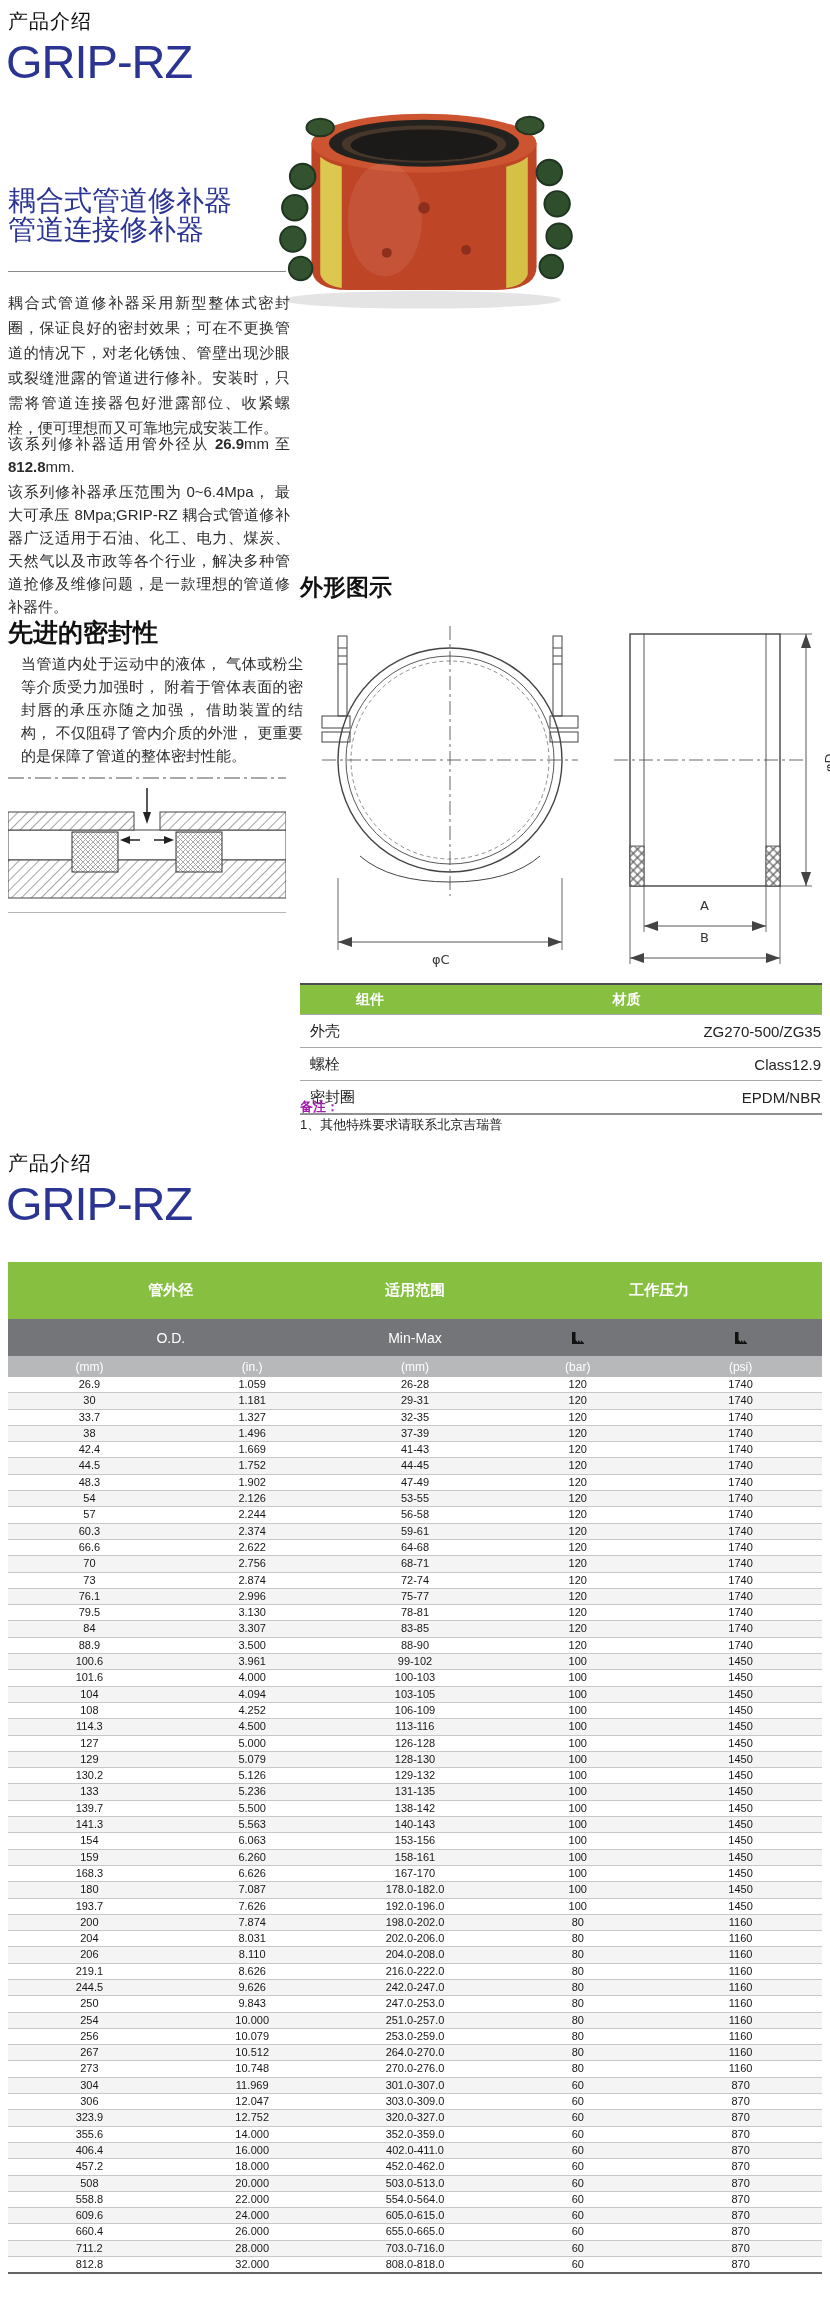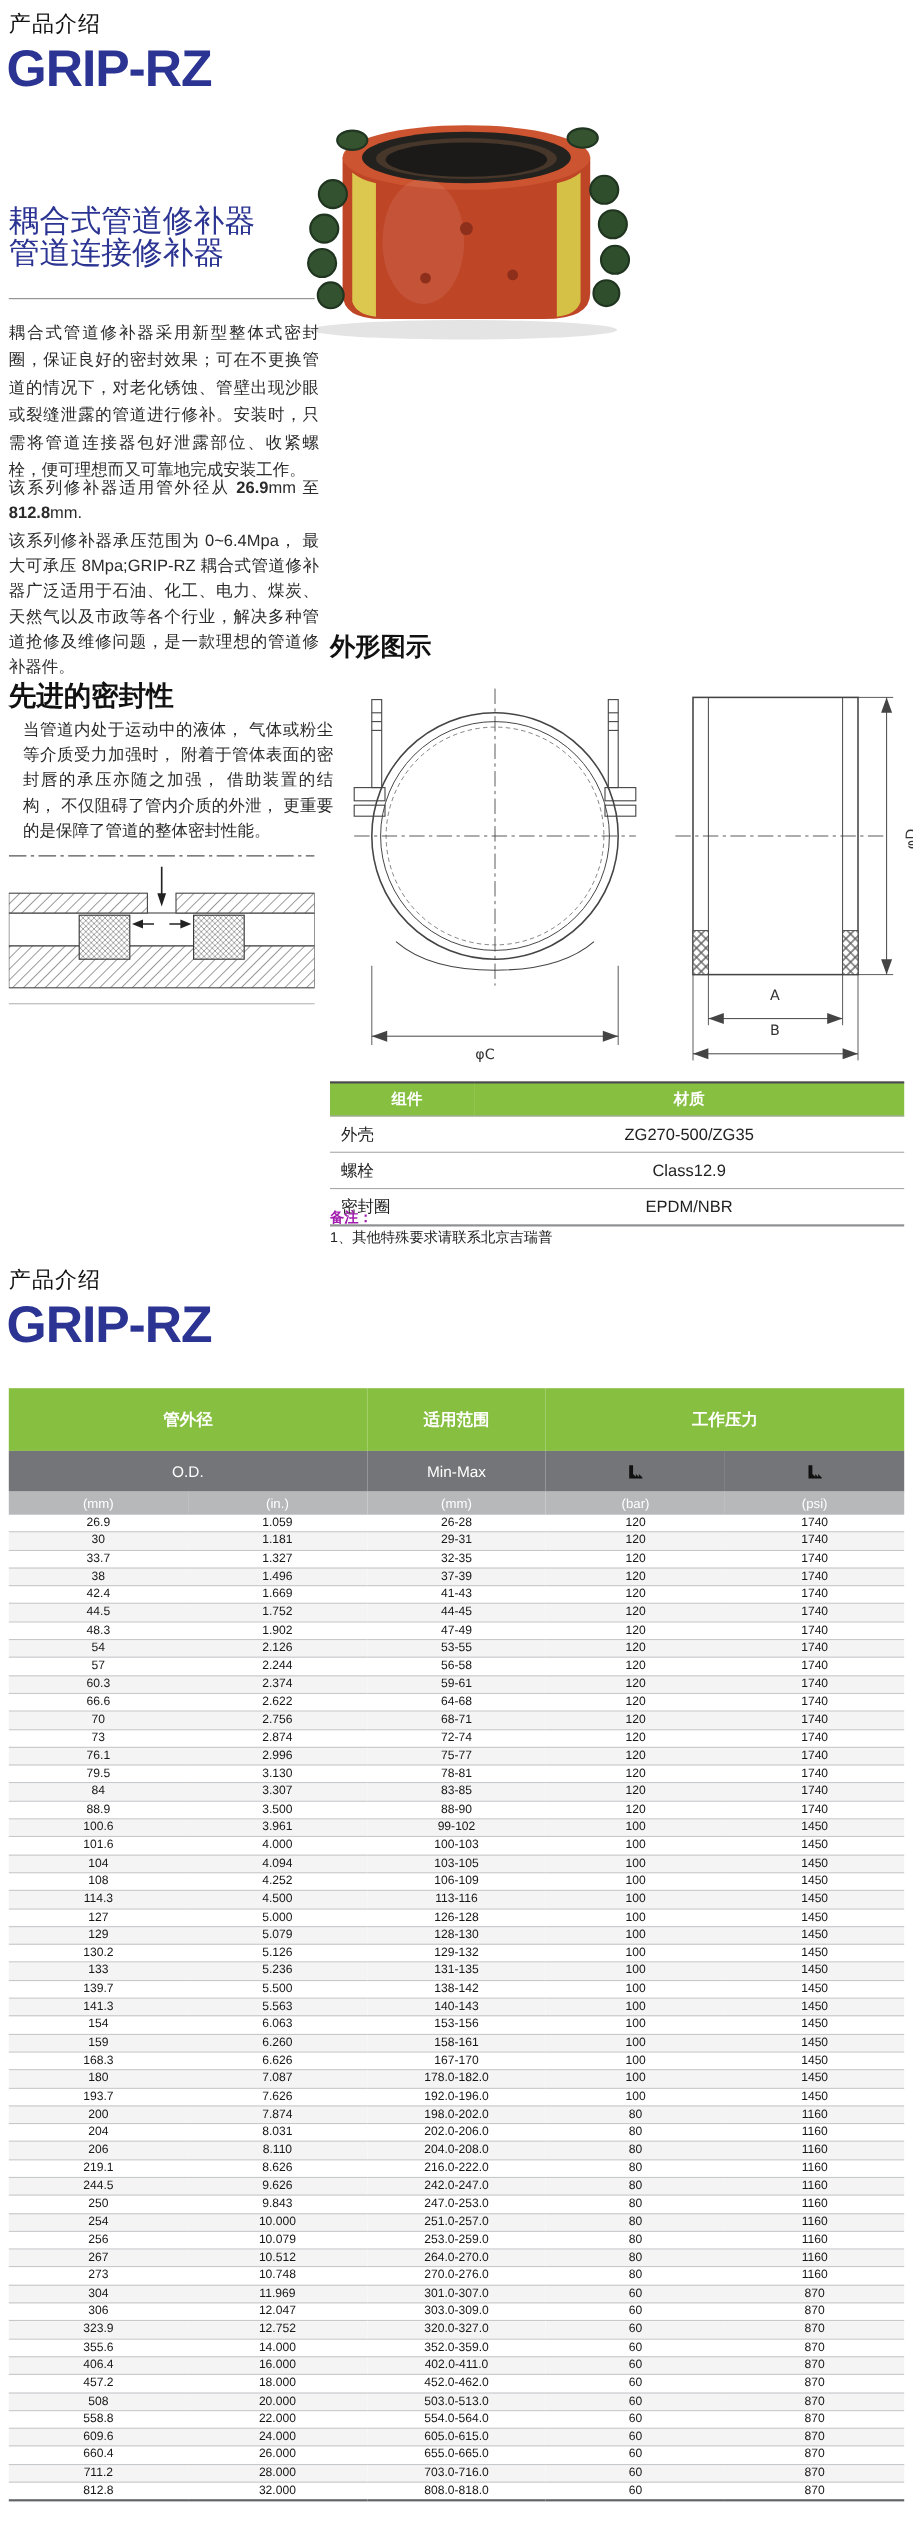--- a/index.html
+++ b/index.html
@@ -1,39 +1,39 @@
 <!DOCTYPE html>
 <html><head>
 <meta charset="utf-8">
 <style>
   html,body{margin:0;padding:0;background:#ffffff;}
   body{font-family:"Liberation Sans","DejaVu Sans",sans-serif;color:#1a1a1a;}
   .page{position:relative;width:830px;height:2305px;background:#fff;overflow:hidden;}
   .abs{position:absolute;}
 
   .kicker{font-size:20px;color:#111;letter-spacing:1px;}
-  .brand{font-size:47px;font-weight:700;color:#2b3492;letter-spacing:-1px;}
+  .brand{font-size:47px;font-weight:400;color:#2b3492;letter-spacing:-1px;}
 
   .subhead{font-size:28px;font-weight:400;color:#2b3492;line-height:29px;}
   .rule{height:1px;background:#8a8a8a;}
   .para{font-size:15px;line-height:25px;color:#2b2b2b;text-align:justify;}
   .para2{font-size:15px;line-height:23px;color:#2b2b2b;text-align:justify;}
   .b{font-weight:800;}
 
   .h-black{font-size:25px;font-weight:800;color:#111;}
   .h-outline{font-size:23px;font-weight:800;color:#111;}
 
   
   .mat-table{border-collapse:collapse;width:522px;border-top:2px solid #4c4c4e;border-bottom:2px solid #8f9092;}
   .mat-table th{background:#87bf40;color:#fff;font-size:14px;font-weight:700;height:27px;}
   .mat-table th.c1{width:120px;text-align:center;padding-left:10px;}
   .mat-table th.c2{text-align:center;}
   .mat-table td{font-size:15px;color:#222;height:30px;border-top:1px solid #a7a8aa;}
   .mat-table td.c1{text-align:left;padding-left:10px;}
-  .mat-table td.c2{text-align:center;}
+  .mat-table td.c2{text-align:right;}
 
   .note-title{font-size:13px;font-weight:800;color:#a21caf;}
   .note-line{font-size:13px;color:#222;}
 
   
   .spec-table{border-collapse:collapse;width:814px;border-bottom:2px solid #636466;table-layout:fixed;}
   .spec-table col{width:20%;}
   .spec-table th.grp{background:#87bf40;color:#fff;font-size:15px;font-weight:700;height:55px;}
   .spec-table td.sub{background:#747578;color:#fff;font-size:14px;height:35px;text-align:center;}
   .spec-table td.unit{background:#b7b8ba;color:#fff;font-size:12px;height:19px;text-align:center;}

